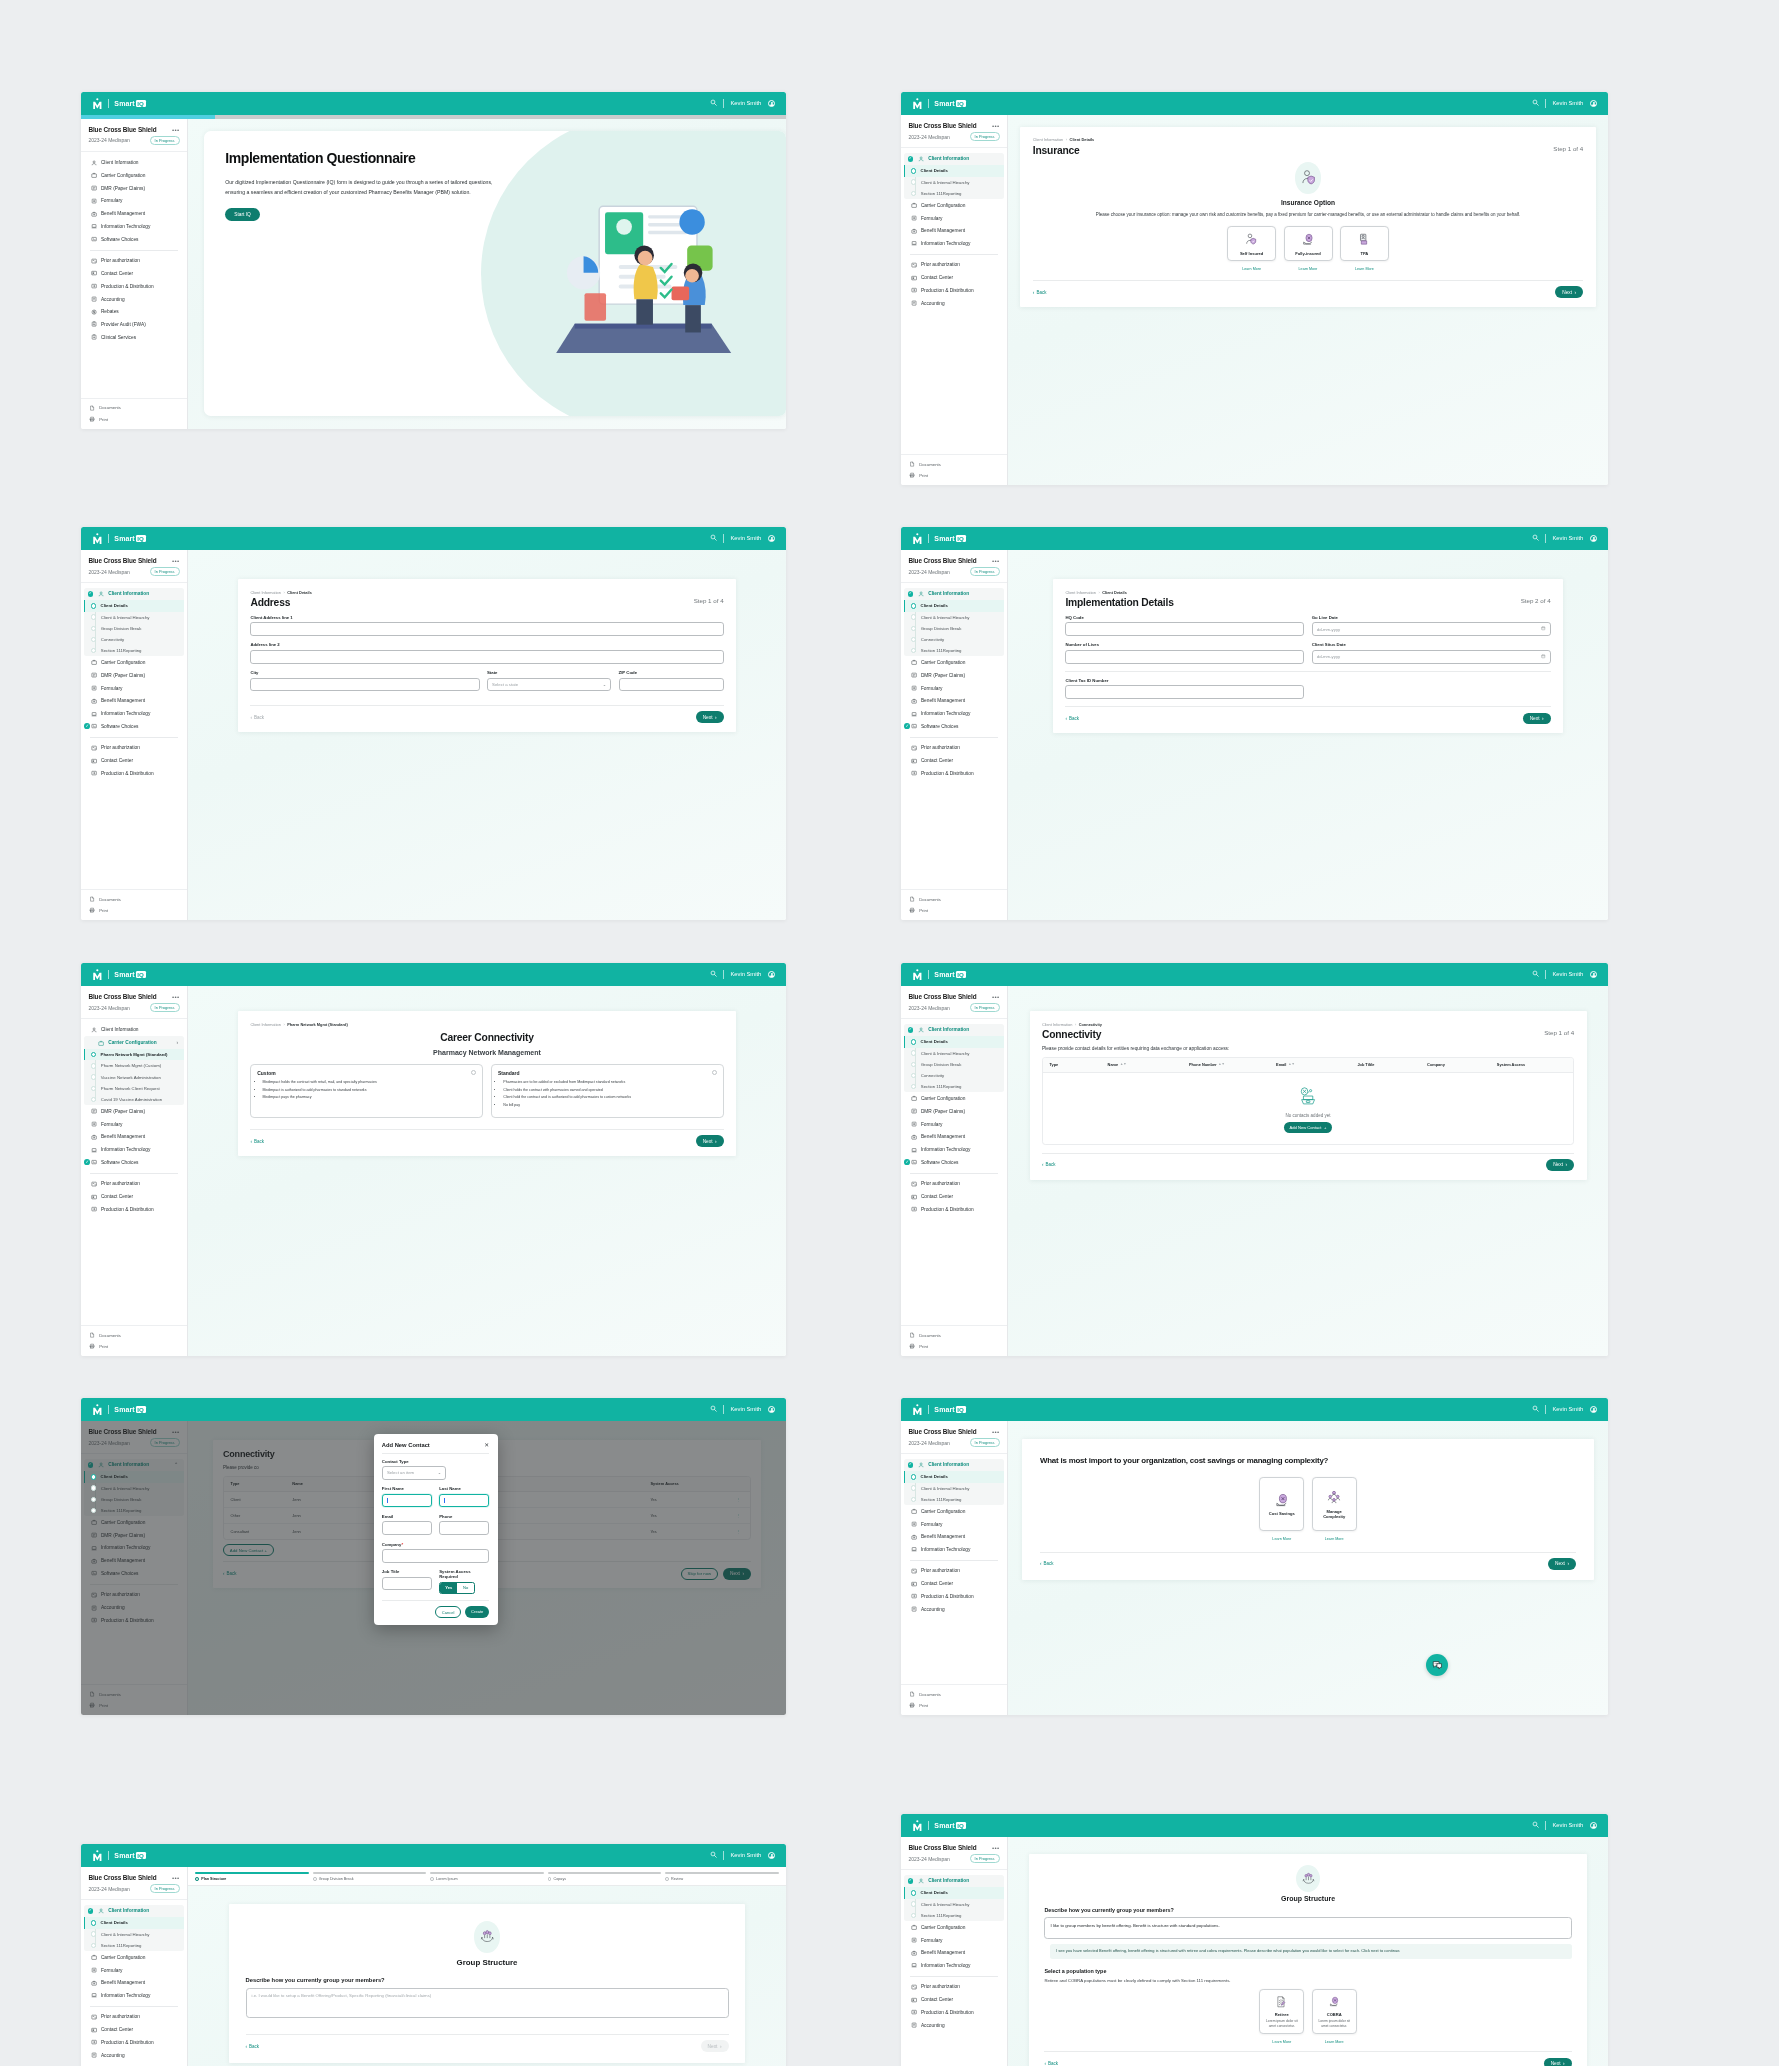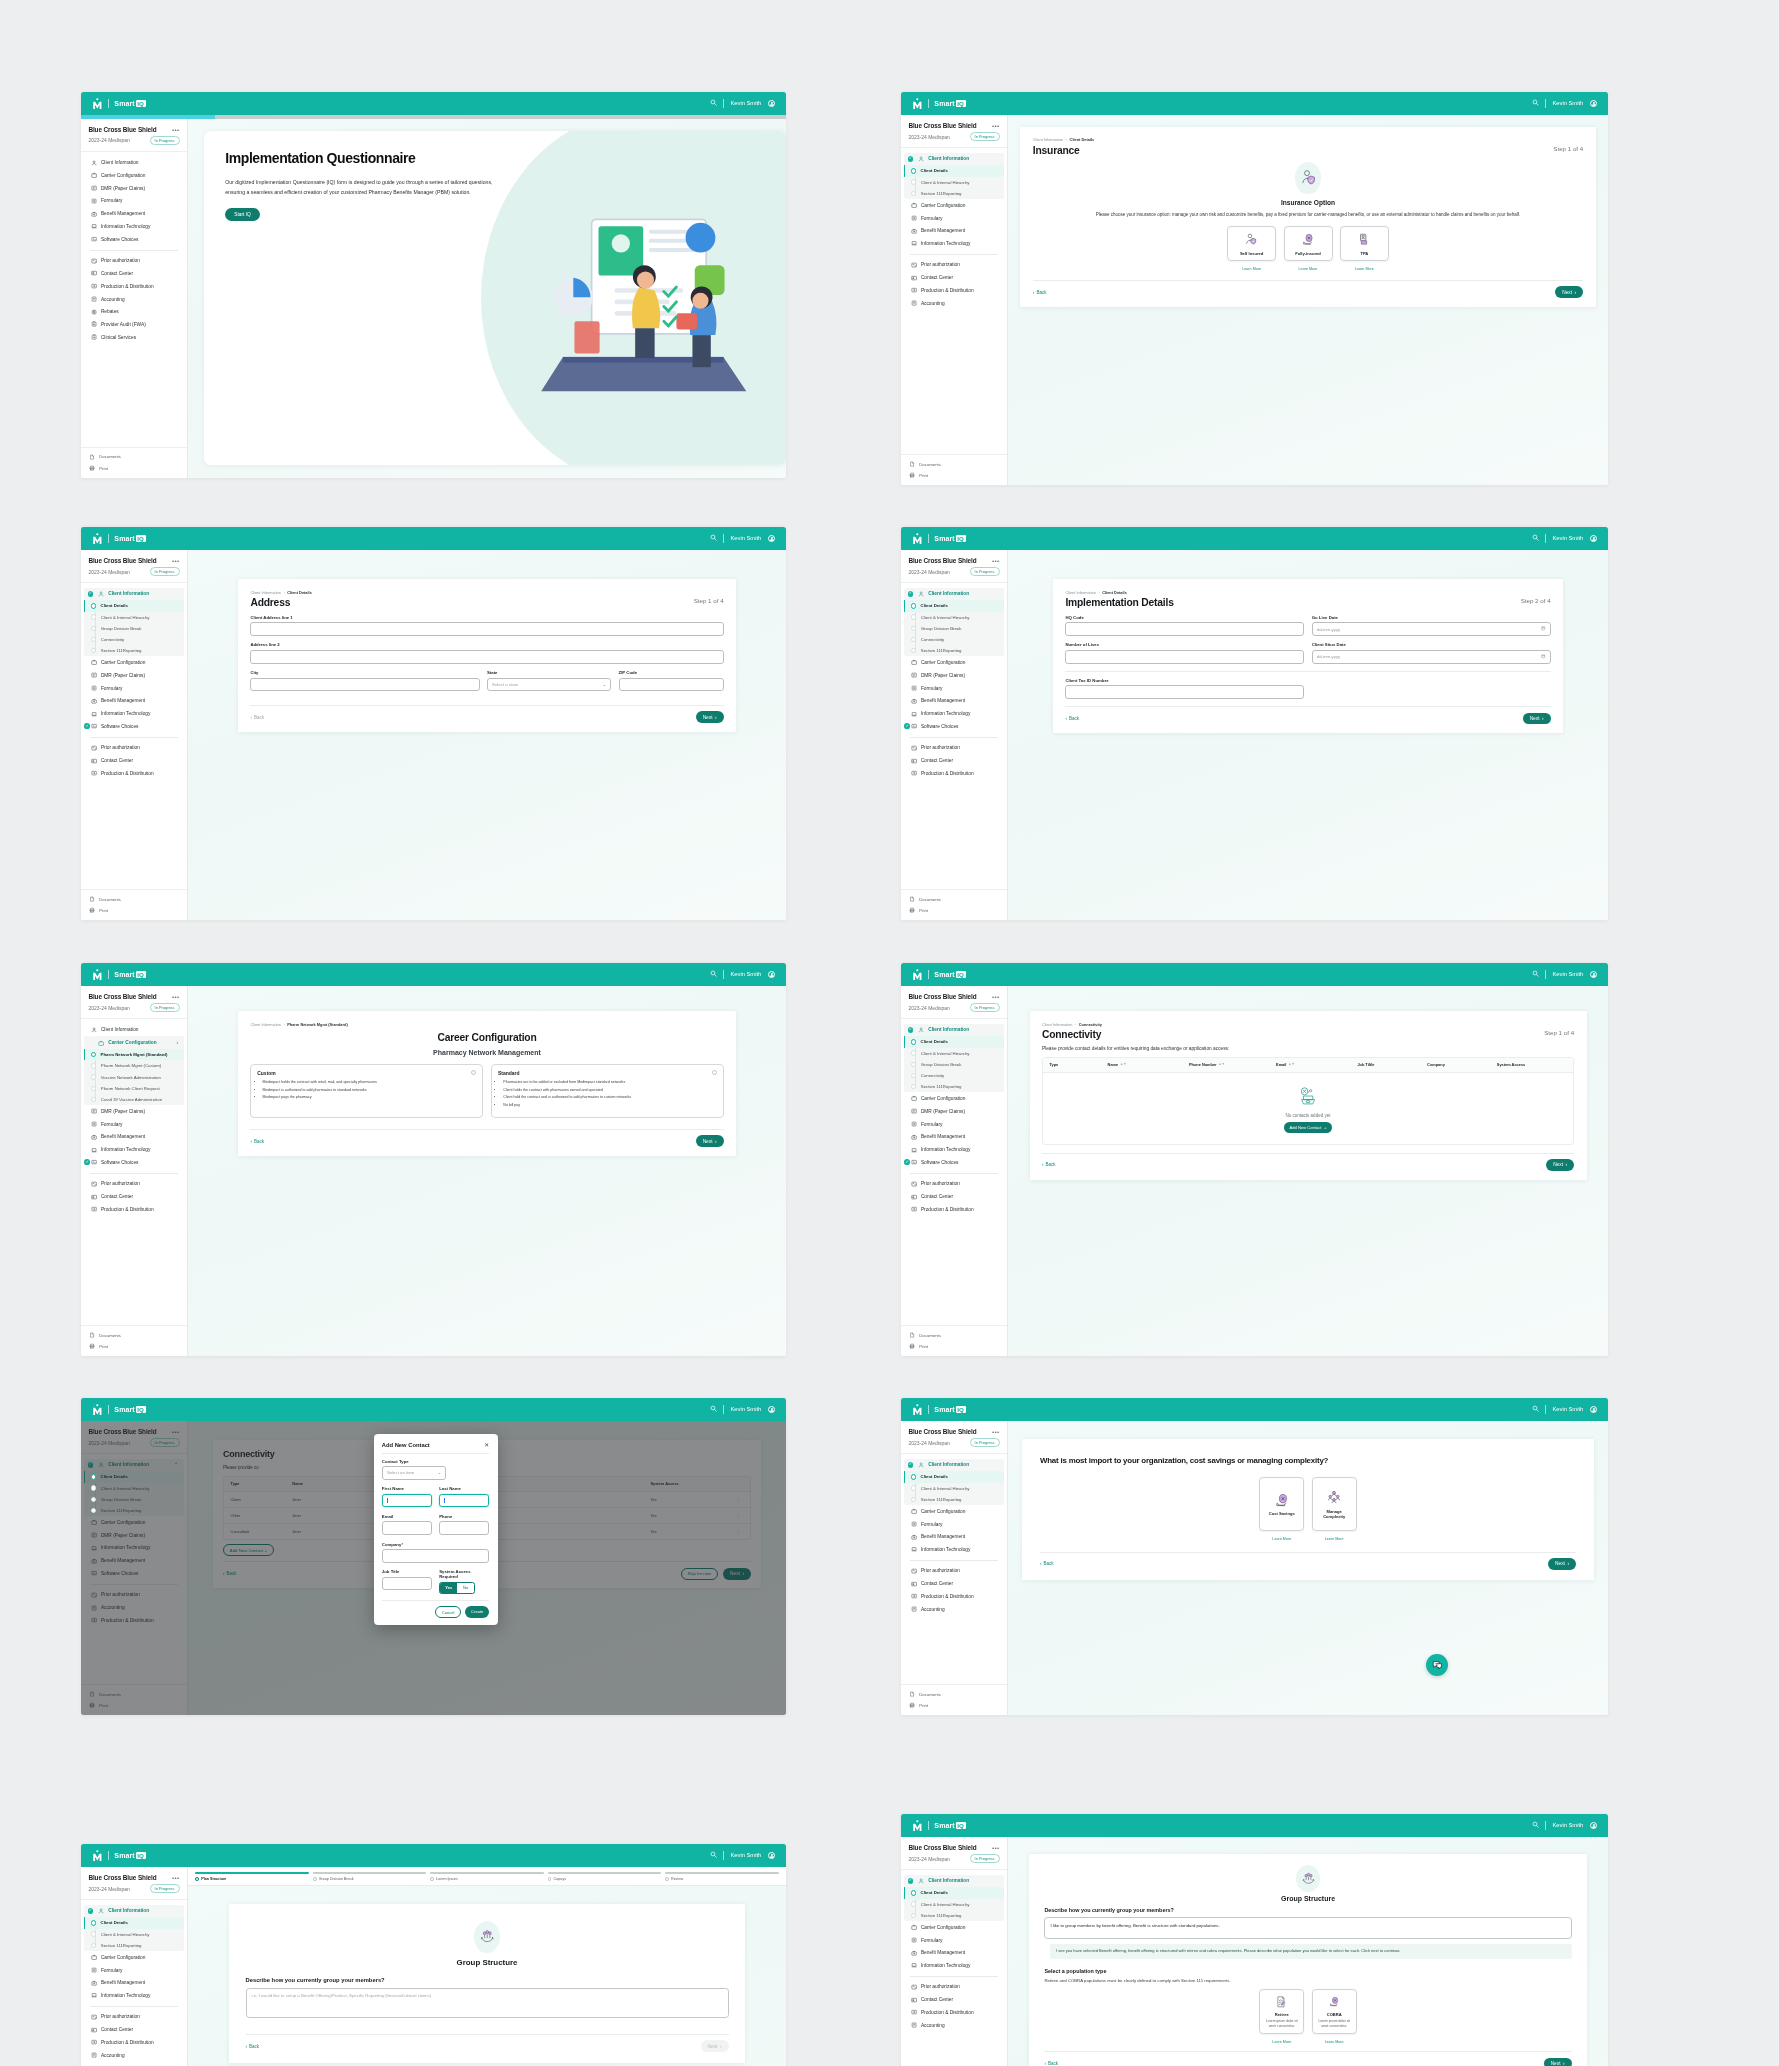--- a/index.html
+++ b/index.html
@@ -241,21 +241,21 @@
     position:absolute; width: 22px; height:22px; border-radius:50%;
     background:#11b3a2; display:flex; align-items:center; justify-content:center;
     box-shadow: 0 1.2px 4.1px rgba(0,0,0,.18);
   }
 </style>
 </head>
 <body>
 
 <div class="board">
 
-<div class="screen" style="left:81px;top:92px;width:705px;height:386px;border-radius:2.5px;">
+<div class="screen" style="left:81px;top:92px;width:705px;height:337px;border-radius:2.5px;">
   <div class="appbar">
     <div class="brand">
       <span class="logo-m">
         <svg viewBox="0 0 26 28">
               <circle cx="13" cy="3" r="2.6" fill="#fff"></circle>
               <path d="M3 27V9h4.6l5.4 9 5.4-9H23v18h-4.4V16.4L13.6 25h-1.2L7.4 16.4V27z" fill="#fff"></path>
             </svg>
       </span>
       <span class="brand-sep"></span>
       <span class="brand-txt">
@@ -1426,21 +1426,21 @@
             </div>
       </div>
     </div>
     <div class="content" style="padding:25px 50px;">
       <div class="card">
         <div class="crumb">
           <span>Client Information</span>
           <span class="sep">›</span>
           <b>Pharm Network Mgmt (Standard)</b>
         </div>
-        <div class="pg-title" style="text-align:center;margin-top:5px">Career Configuration</div>
+        <div class="pg-title" style="text-align:center;margin-top:5px">Career Connectivity</div>
         <div style="text-align:center;font-size:7px;font-weight:700;color:#3a4045;margin-top:6.6px">Pharmacy Network Management</div>
         <div class="choice-row">
           <div class="choice">
             <div class="h">
                   <b>Custom</b>
                   <span class="radio"></span>
                 </div>
             <ul>
               <li>Medimpact holds the contract with retail, mail, and specialty pharmacies</li>
               <li>Medimpact is authorized to add pharmacies to standard networks</li>

